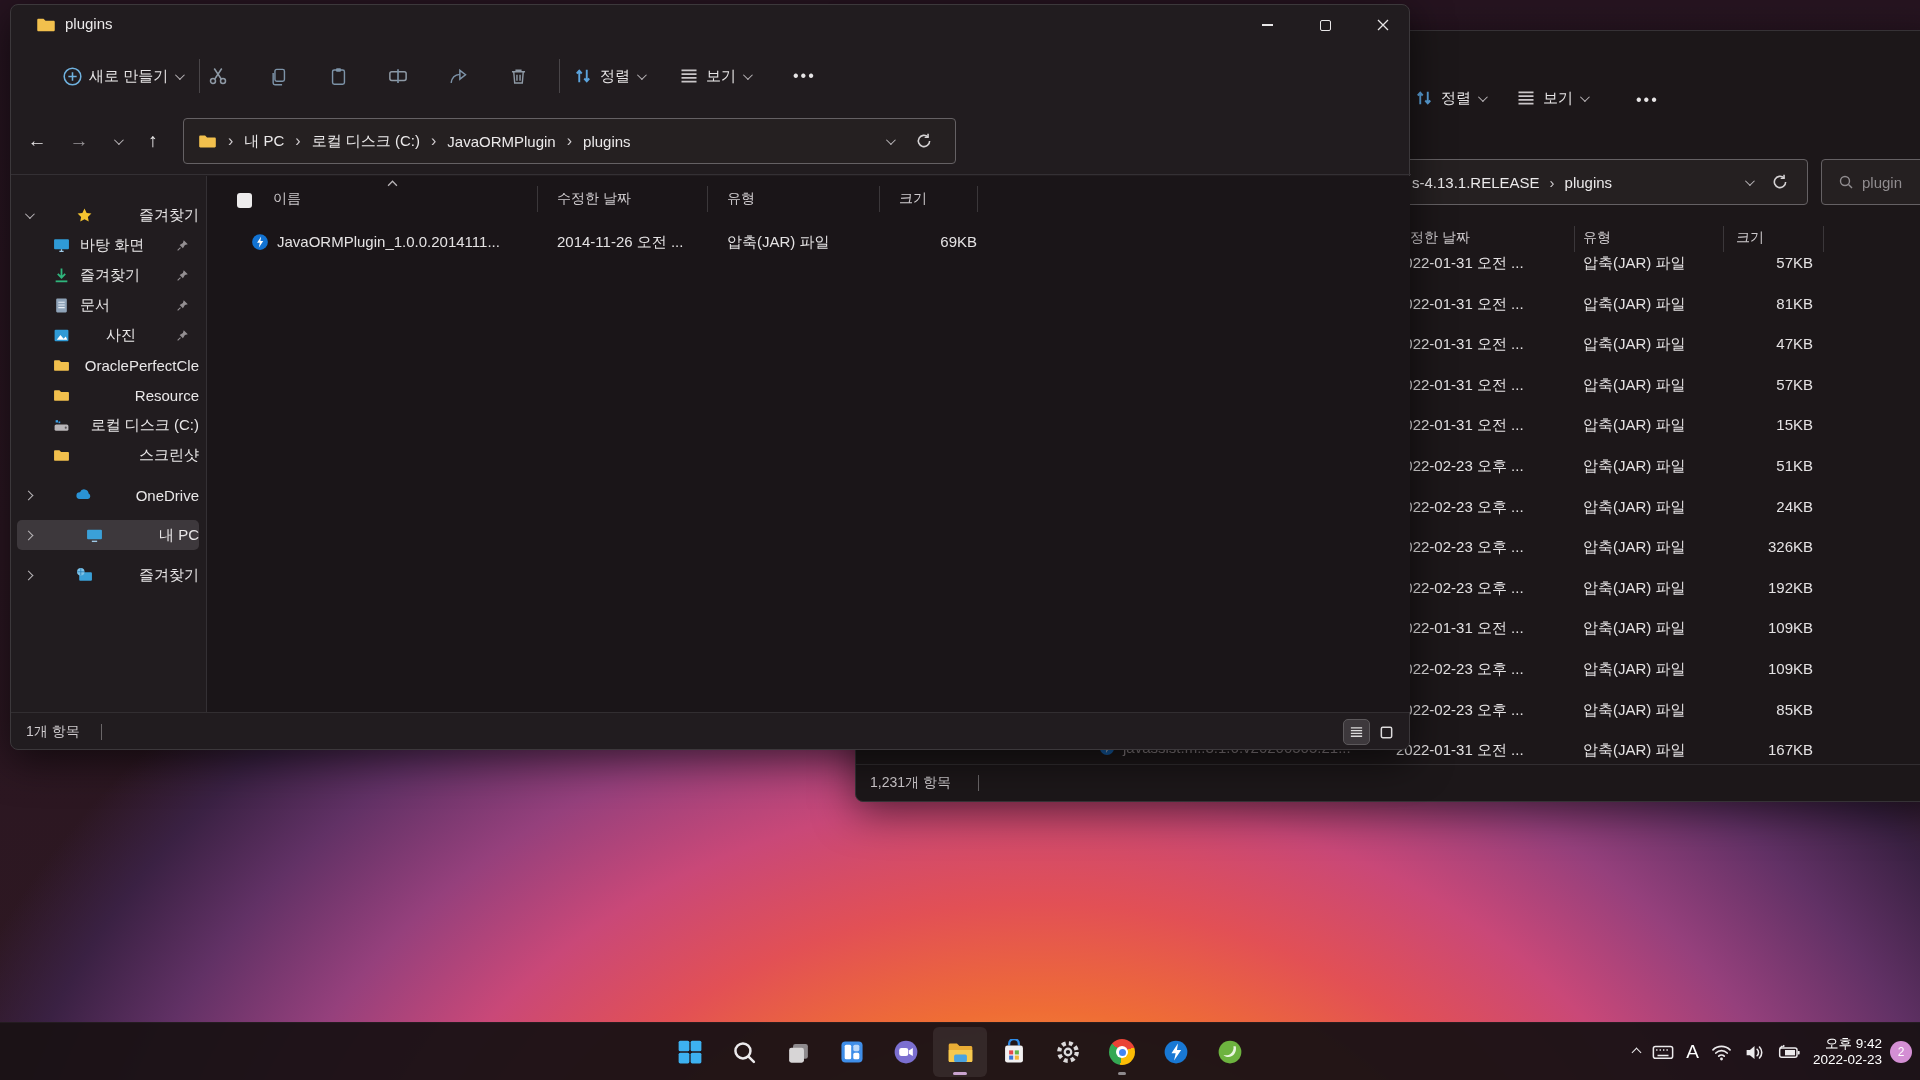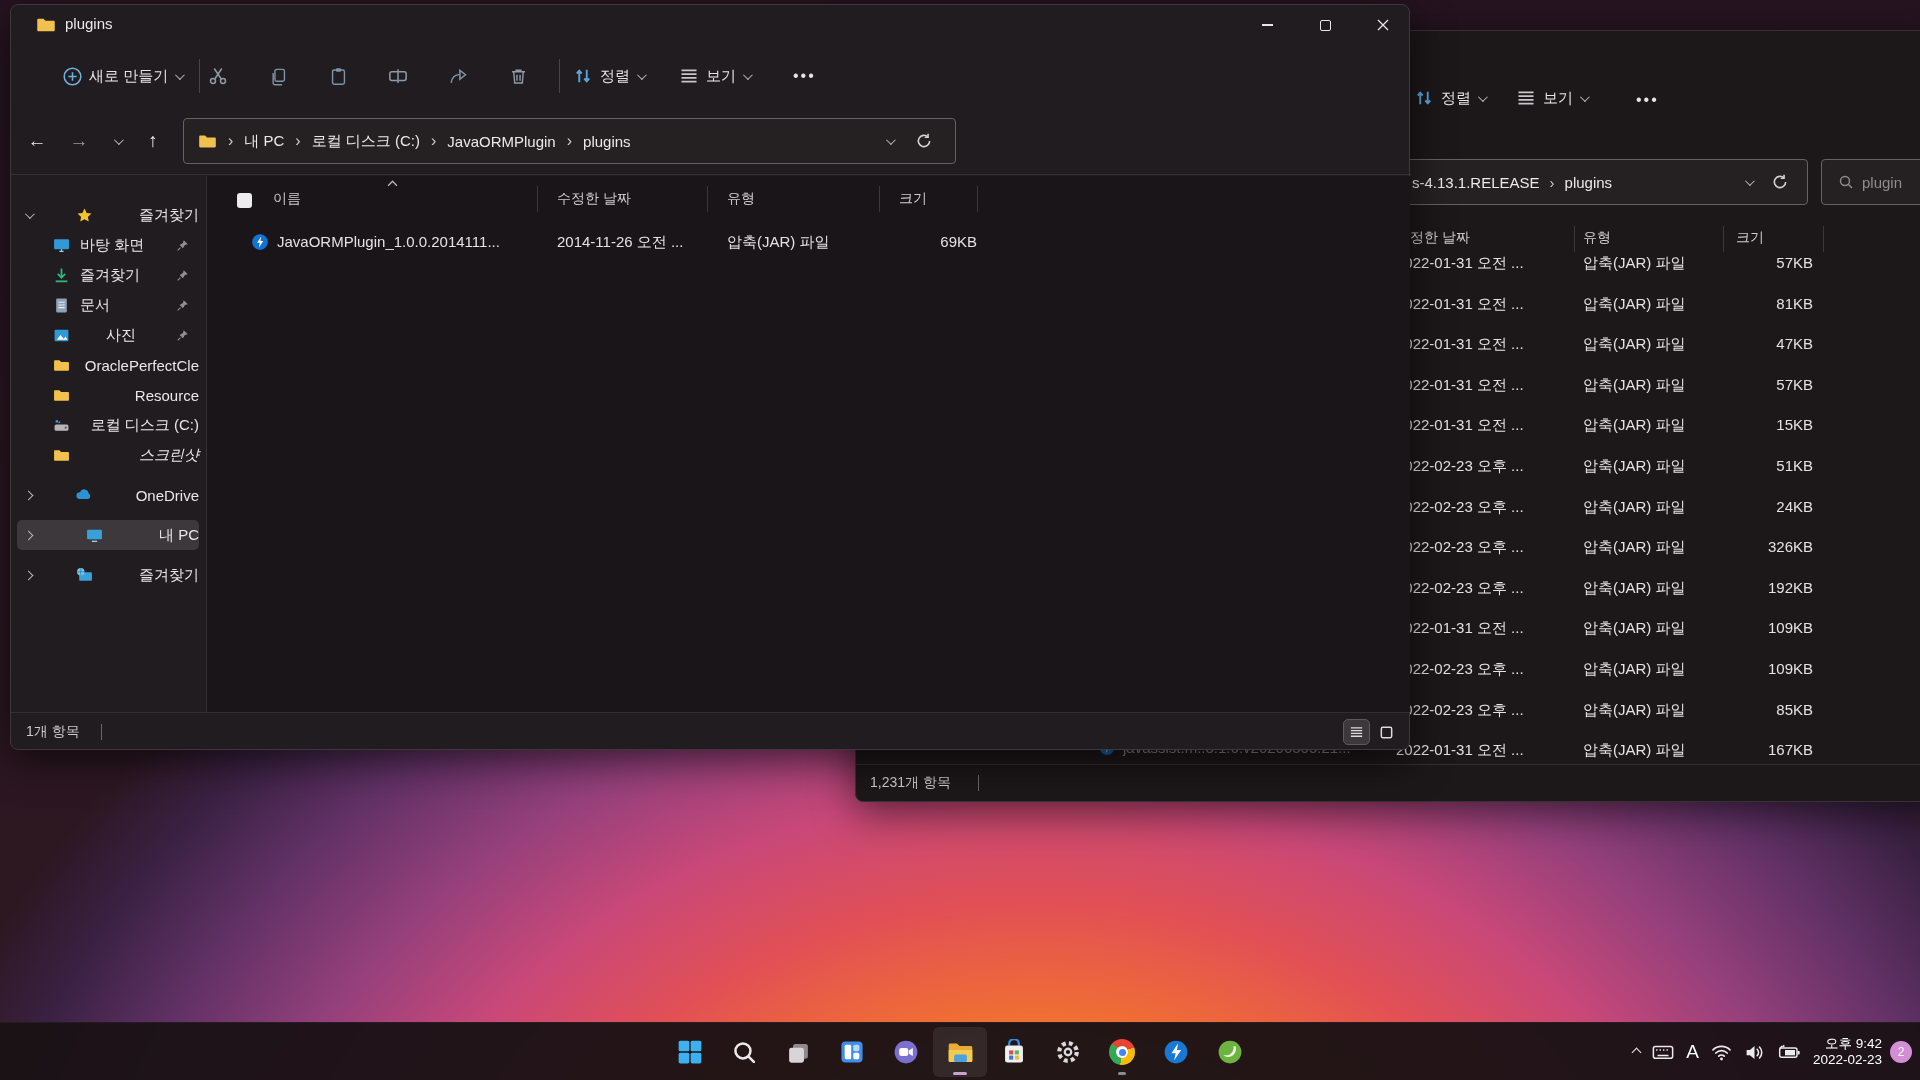--- a/index.html
+++ b/index.html
@@ -353,21 +353,21 @@
     </div>
     <div class="sbitem" style="padding-left:36px;">
       <svg width="17" height="17" viewBox="0 0 16 16">
         <rect x="1.5" y="7" width="13" height="6" rx="1.5" fill="#b9b5b8"></rect>
         <circle cx="12" cy="10" r="1" fill="#5a5658"></circle>
         <rect x="2.5" y="3" width="2.2" height="2.2" fill="#3aa0e8"></rect>
         <rect x="5.2" y="4.2" width="1.6" height="1.6" fill="#3aa0e8"></rect>
       </svg>
       <span>로컬 디스크 (C:)</span>
     </div>
-    <div class="sbitem" style="padding-left:36px;font-style:italic;">
+    <div class="sbitem" style="padding-left:36px;">
       <svg width="17" height="17" viewBox="0 0 16 16">
         <path d="M1 4c0-.6.4-1 1-1h4l1.6 1.6H14c.6 0 1 .4 1 1V12c0 .6-.4 1-1 1H2c-.6 0-1-.4-1-1z" fill="#f2c04d"></path>
       </svg>
       <span>스크린샷</span>
     </div>
     <div class="sbitem" style="margin-top:10px;">
       <span class="chev" style="transform:rotate(-45deg);margin-right:-2px;"></span>
       <svg width="18" height="18" viewBox="0 0 16 16">
         <path d="M5 11.5a3 3 0 0 1 .3-6A4 4 0 0 1 13 6.6a2.6 2.6 0 0 1-.6 4.9z" fill="#2a93d5"></path>
       </svg>

